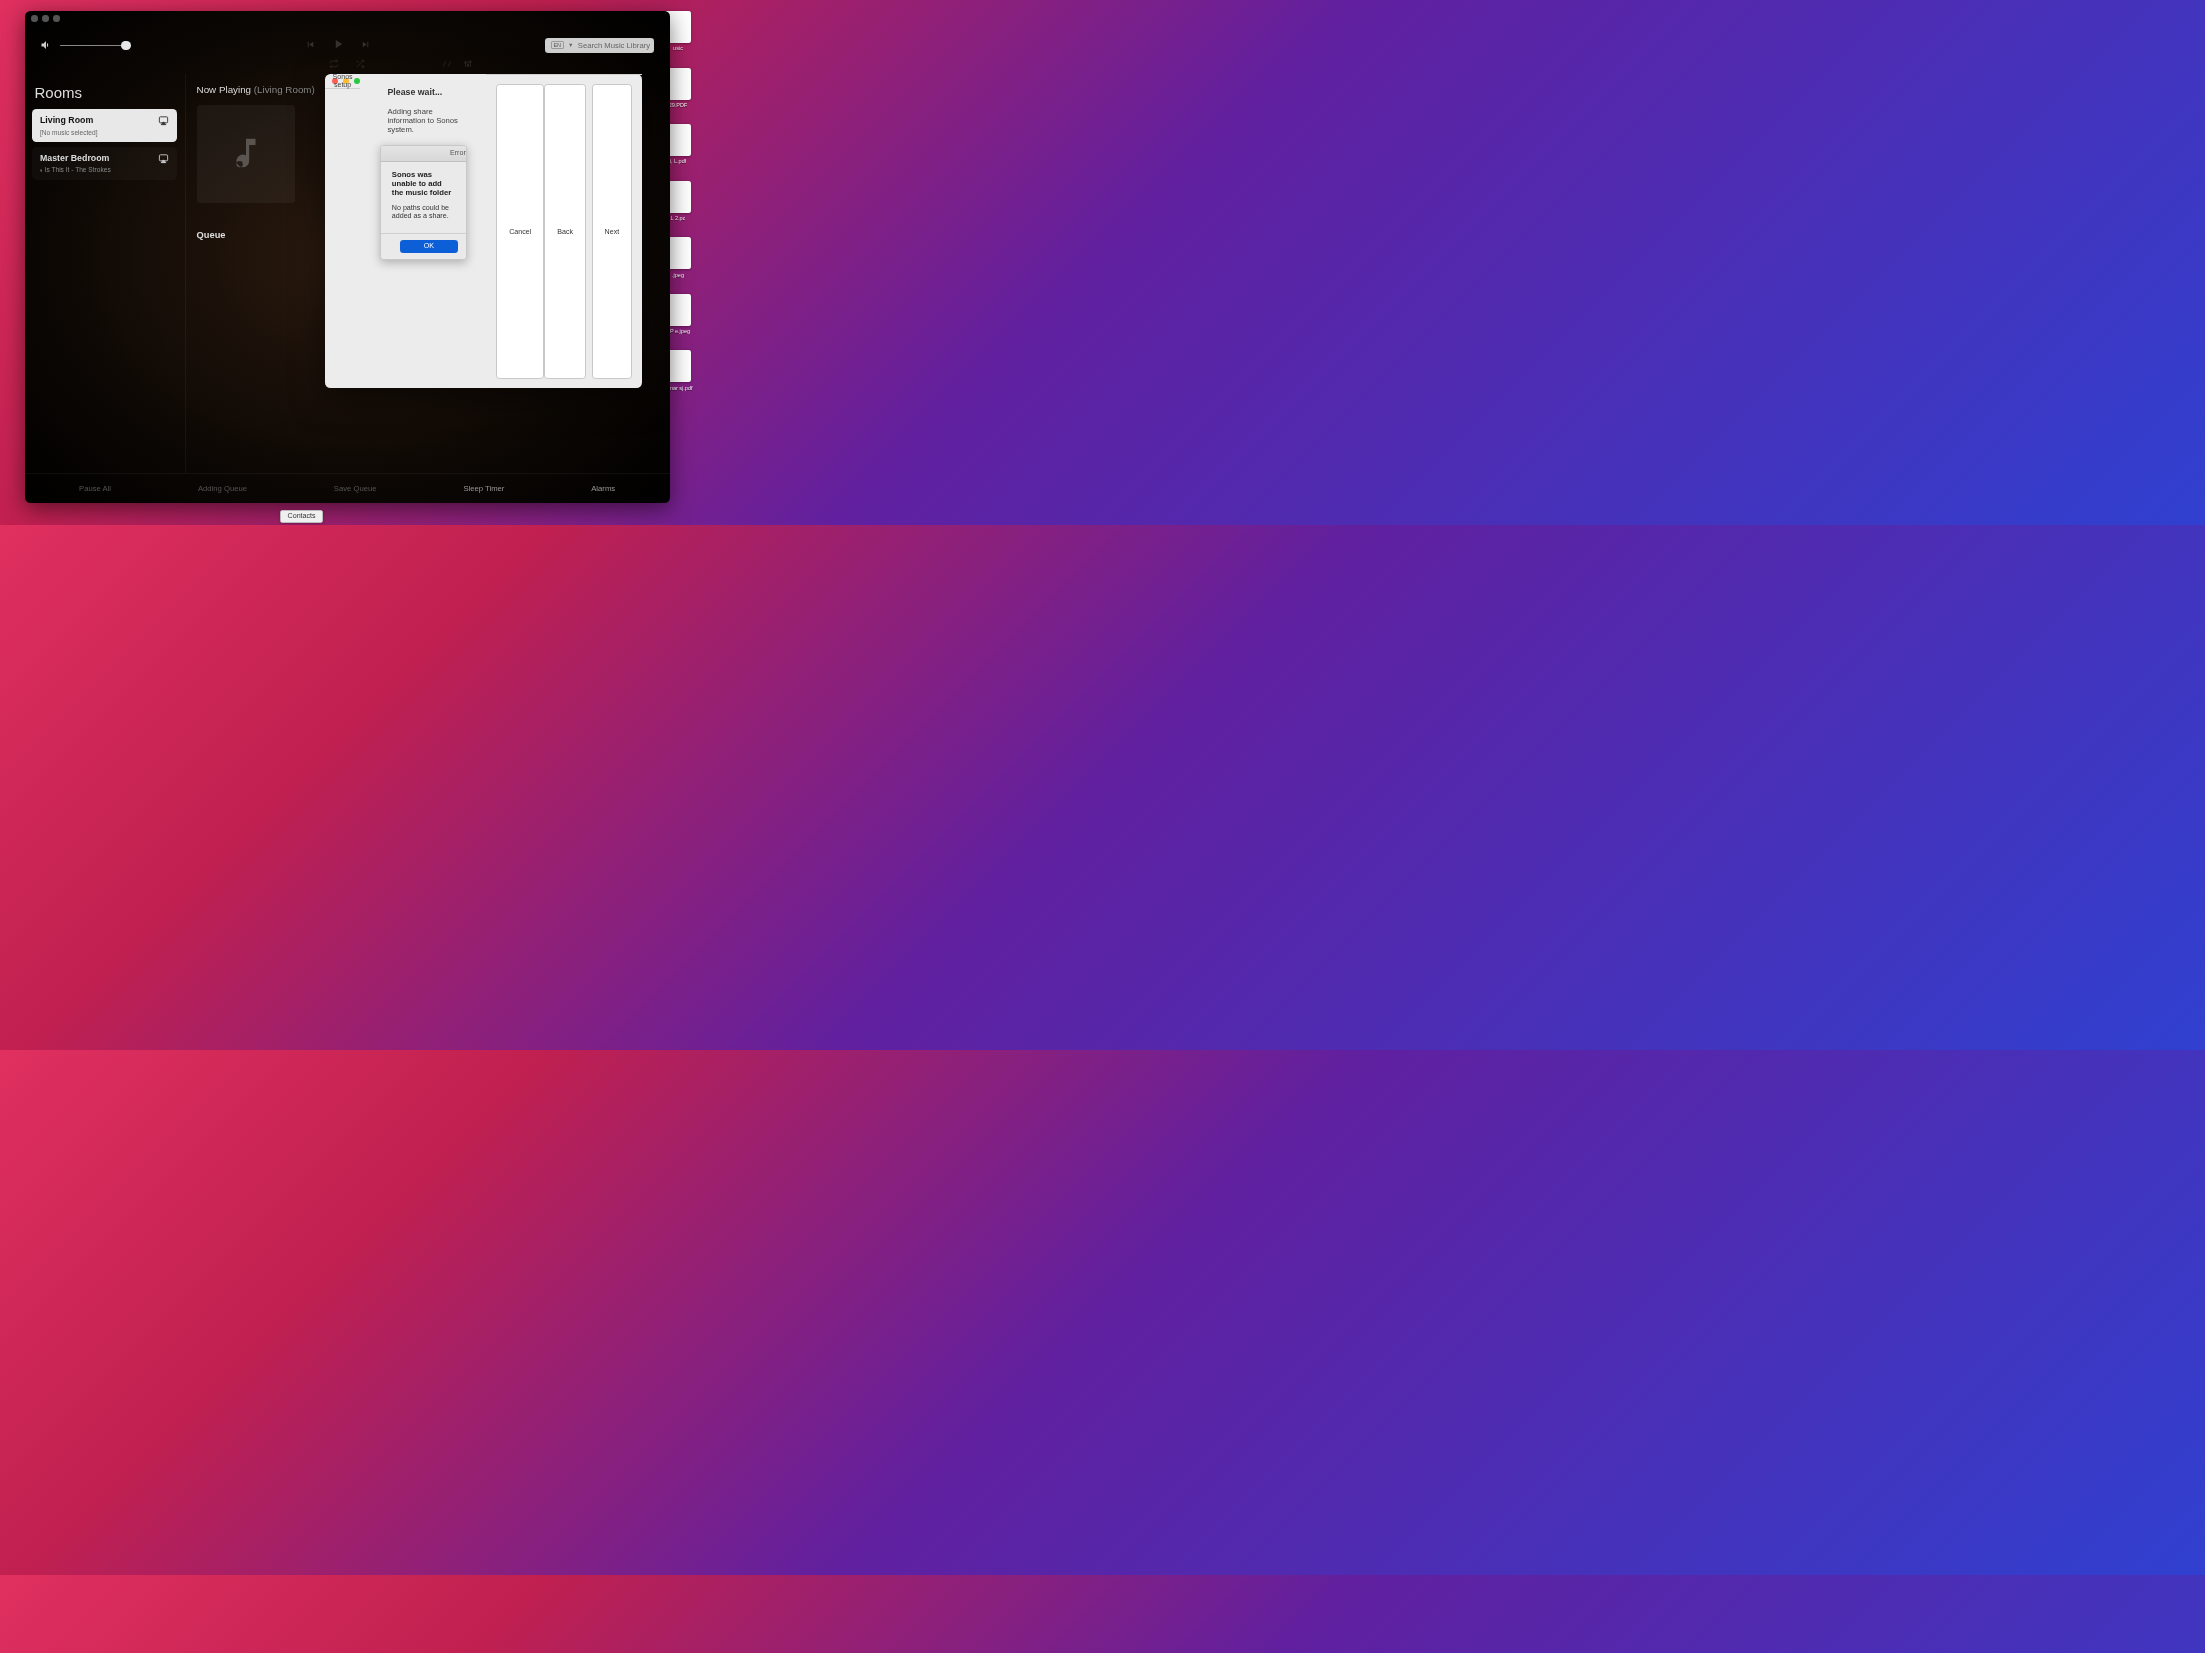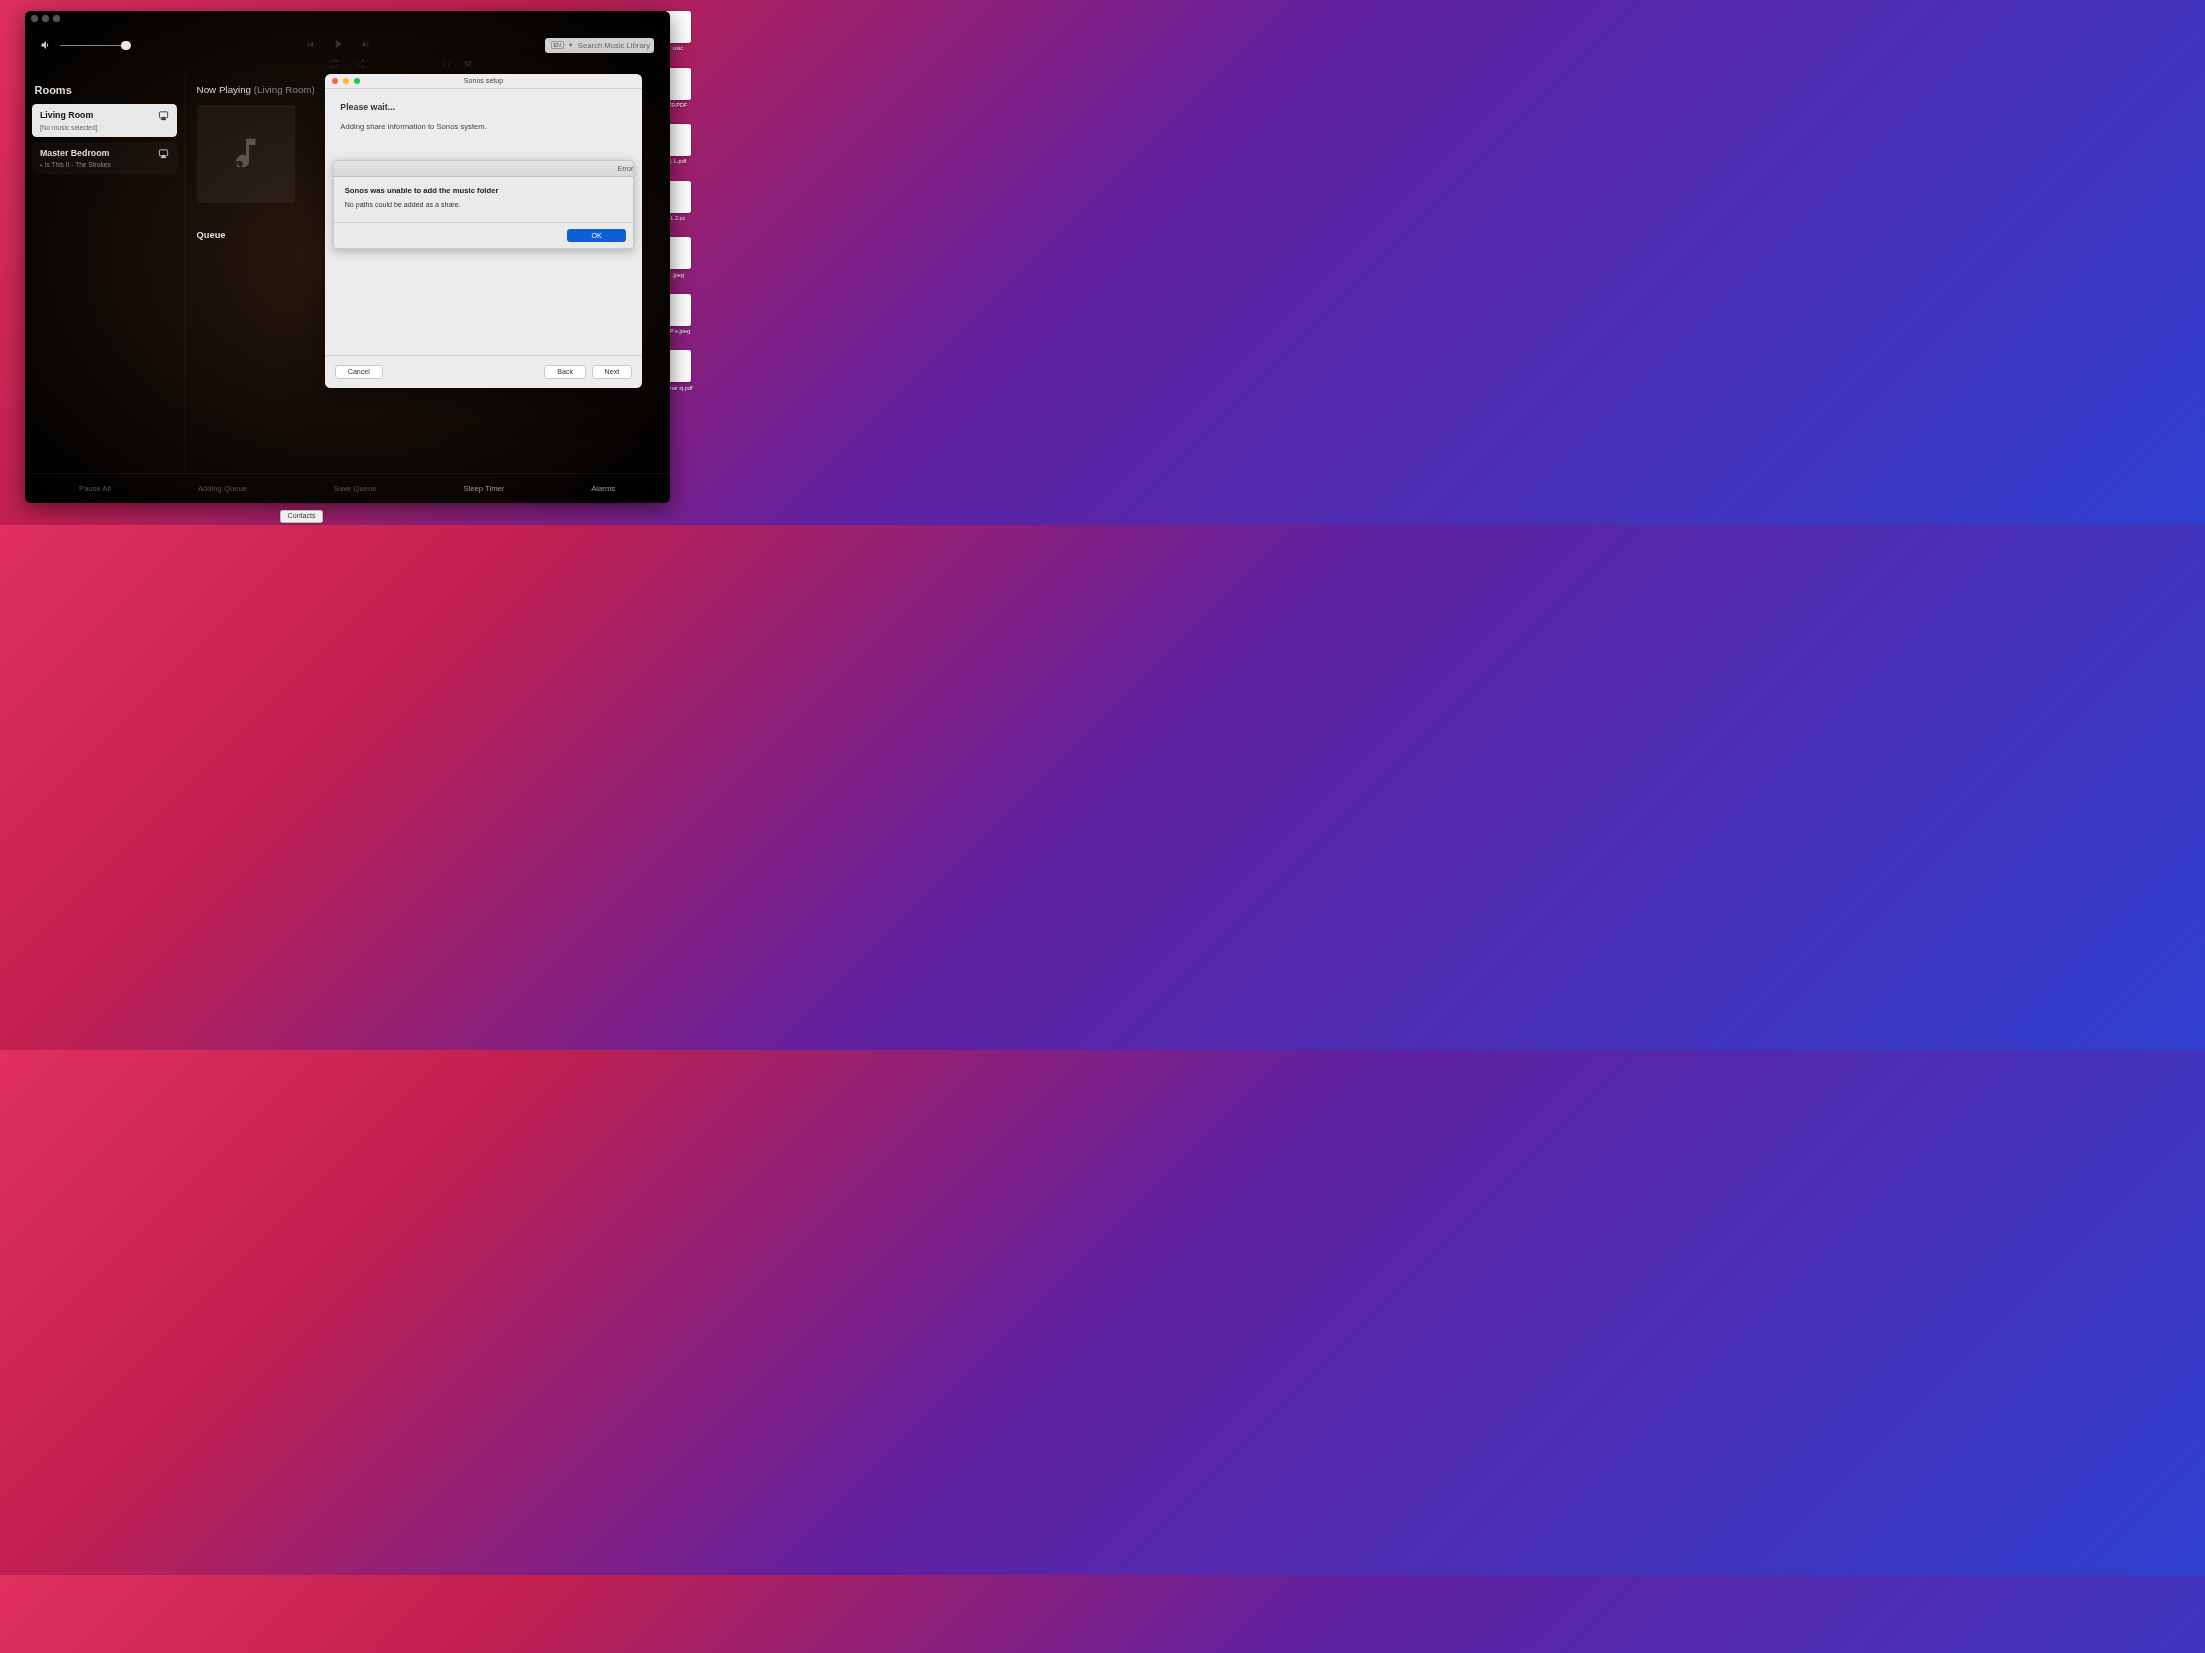--- a/index.html
+++ b/index.html
@@ -142,22 +142,22 @@
       display: flex;
       overflow: hidden;
     }
     .sidebar {
       width: 161px;
       padding: 5.5px 7.7px;
       border-right: 0.5px solid rgba(255,255,255,0.05);
     }
     .sidebar-heading {
       color: #ddd;
-      font-size: 11px;
-      font-weight: 700;
+      font-size: 15px;
+      font-weight: 400;
       padding: 4.4px 2.2px 7.7px 2.2px;
     }
     .room-card {
       border-radius: 4.4px;
       padding: 6.6px 7.7px;
       margin-bottom: 4.4px;
       display: flex;
       align-items: flex-start;
       justify-content: space-between;
     }
@@ -220,21 +220,22 @@
     .setup-dialog {
       position: absolute;
       left: 325px;
       top: 74px;
       width: 317px;
       height: 314px;
       background: #ececec;
       border-radius: 5.5px;
       box-shadow: 0 11px 33px rgba(0,0,0,0.5);
       display: flex;
-      flex-direction: column;
+      flex-direction: row;
+      gap: 12px;
     }
     .dialog-titlebar {
       height: 15.3px;
       border-bottom: 0.5px solid #d0d0d0;
       display: flex;
       align-items: center;
       position: relative;
     }
     .dialog-titlebar .traffic-lights {
       display: flex;

